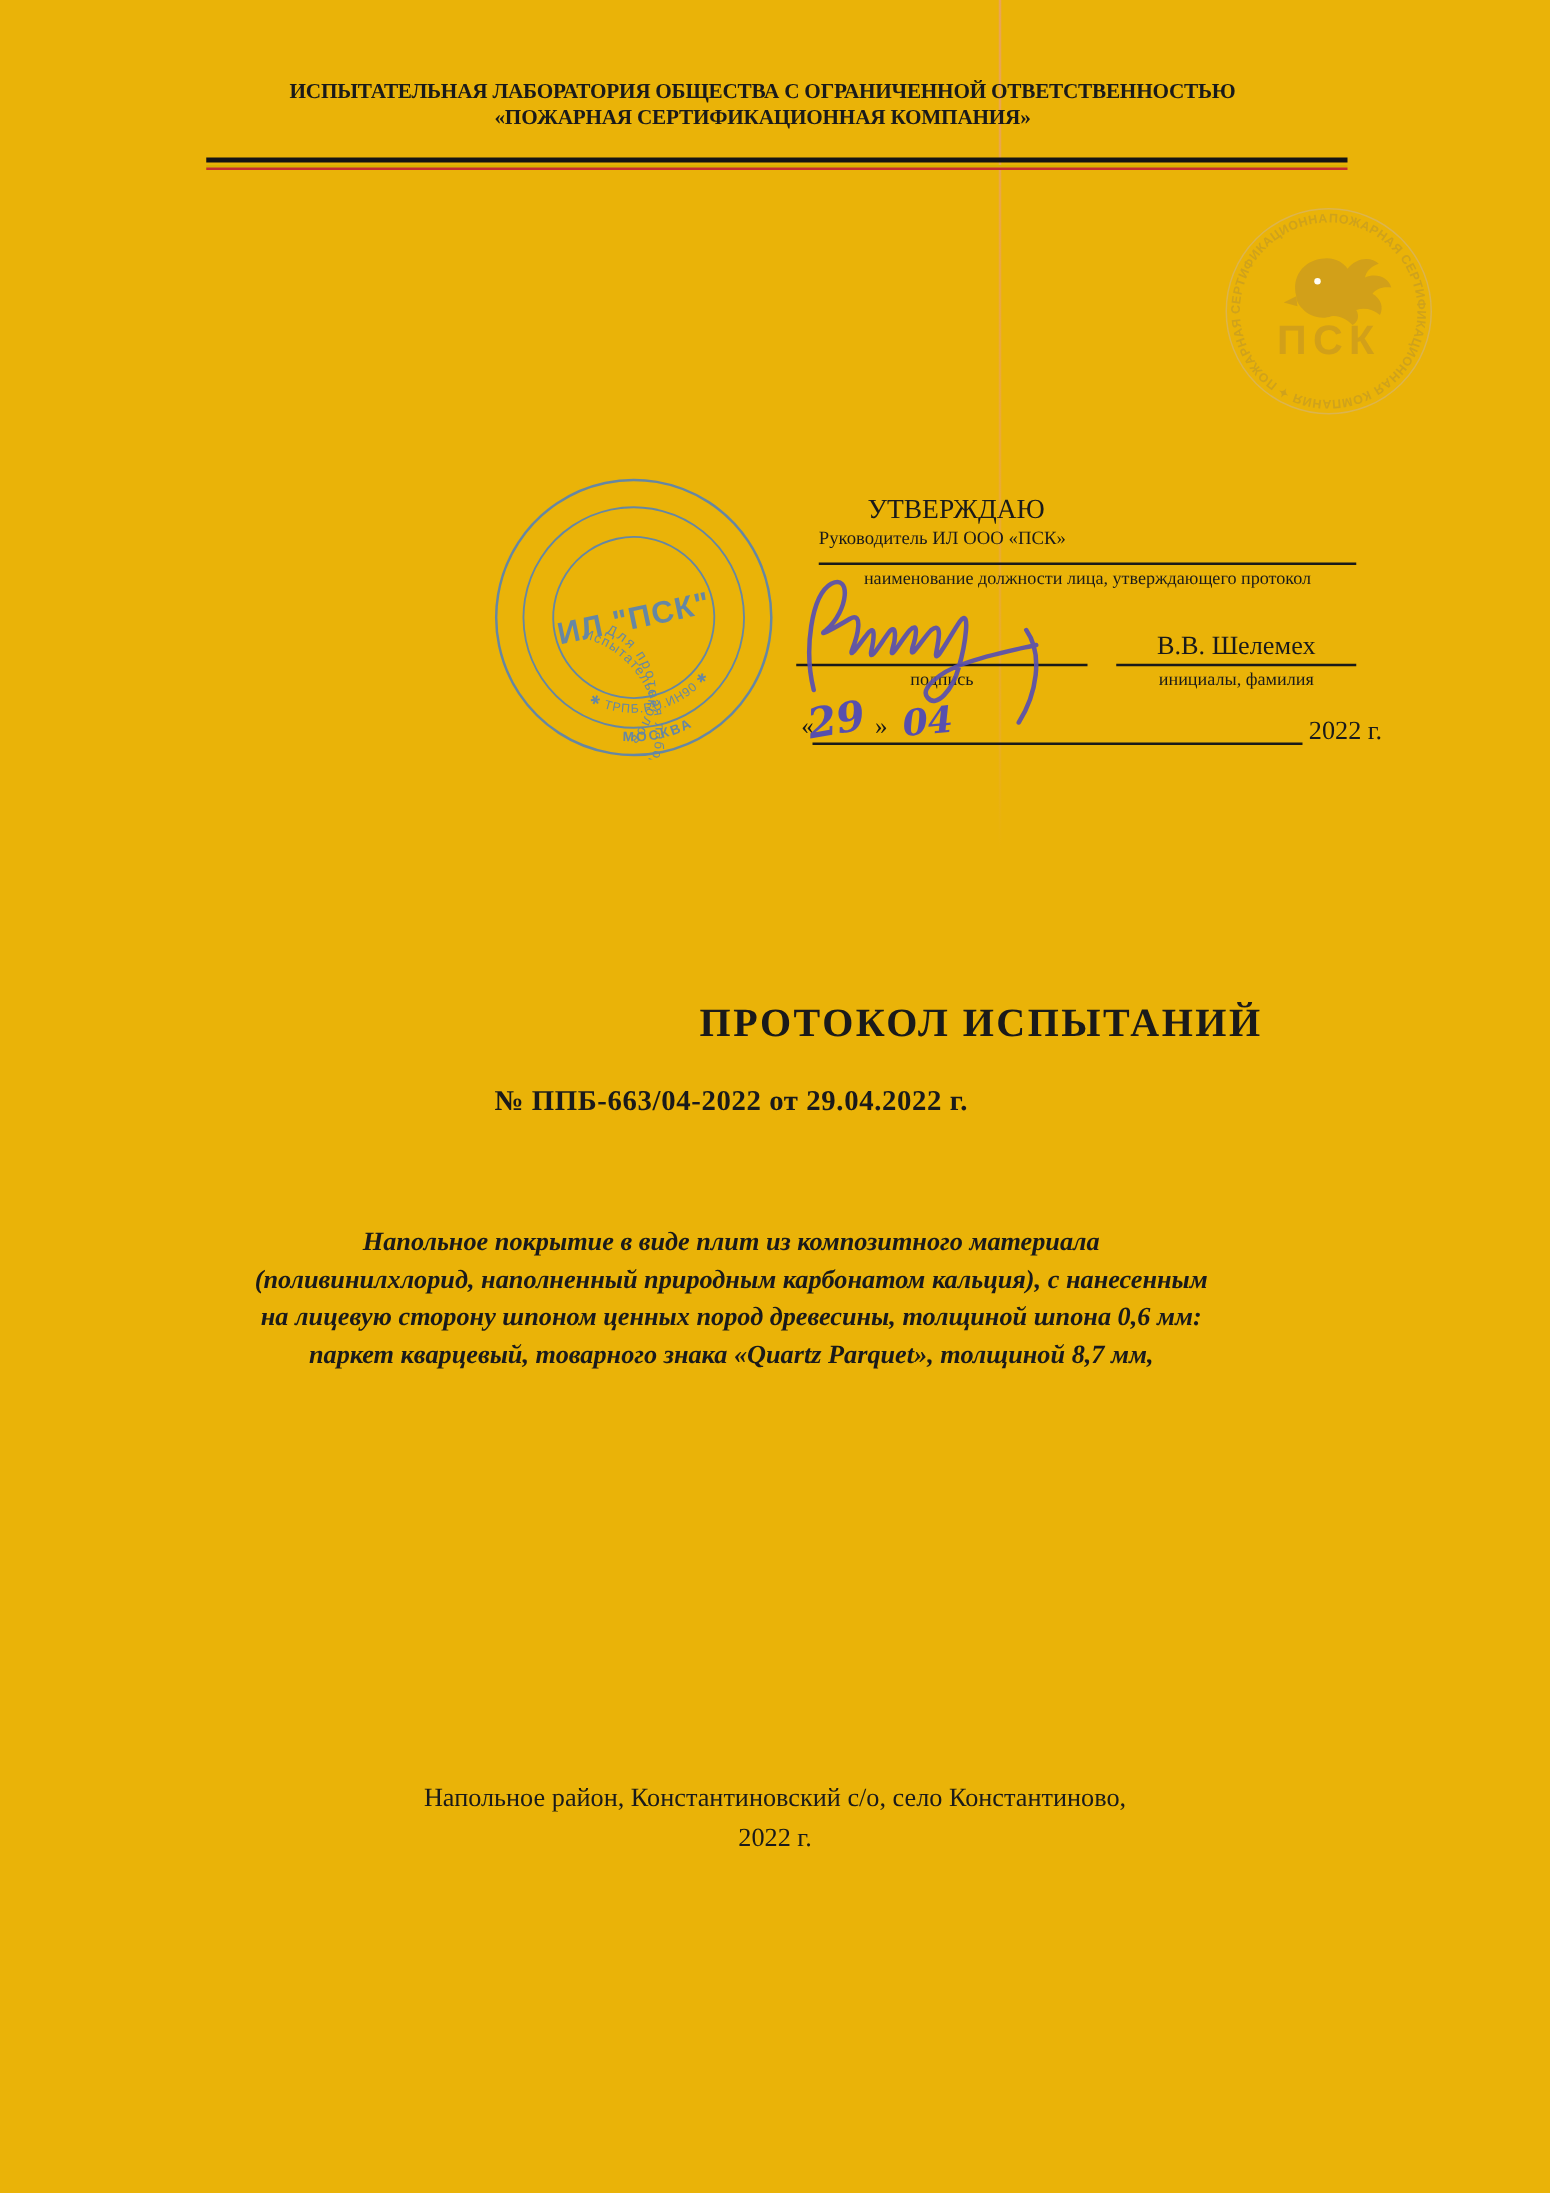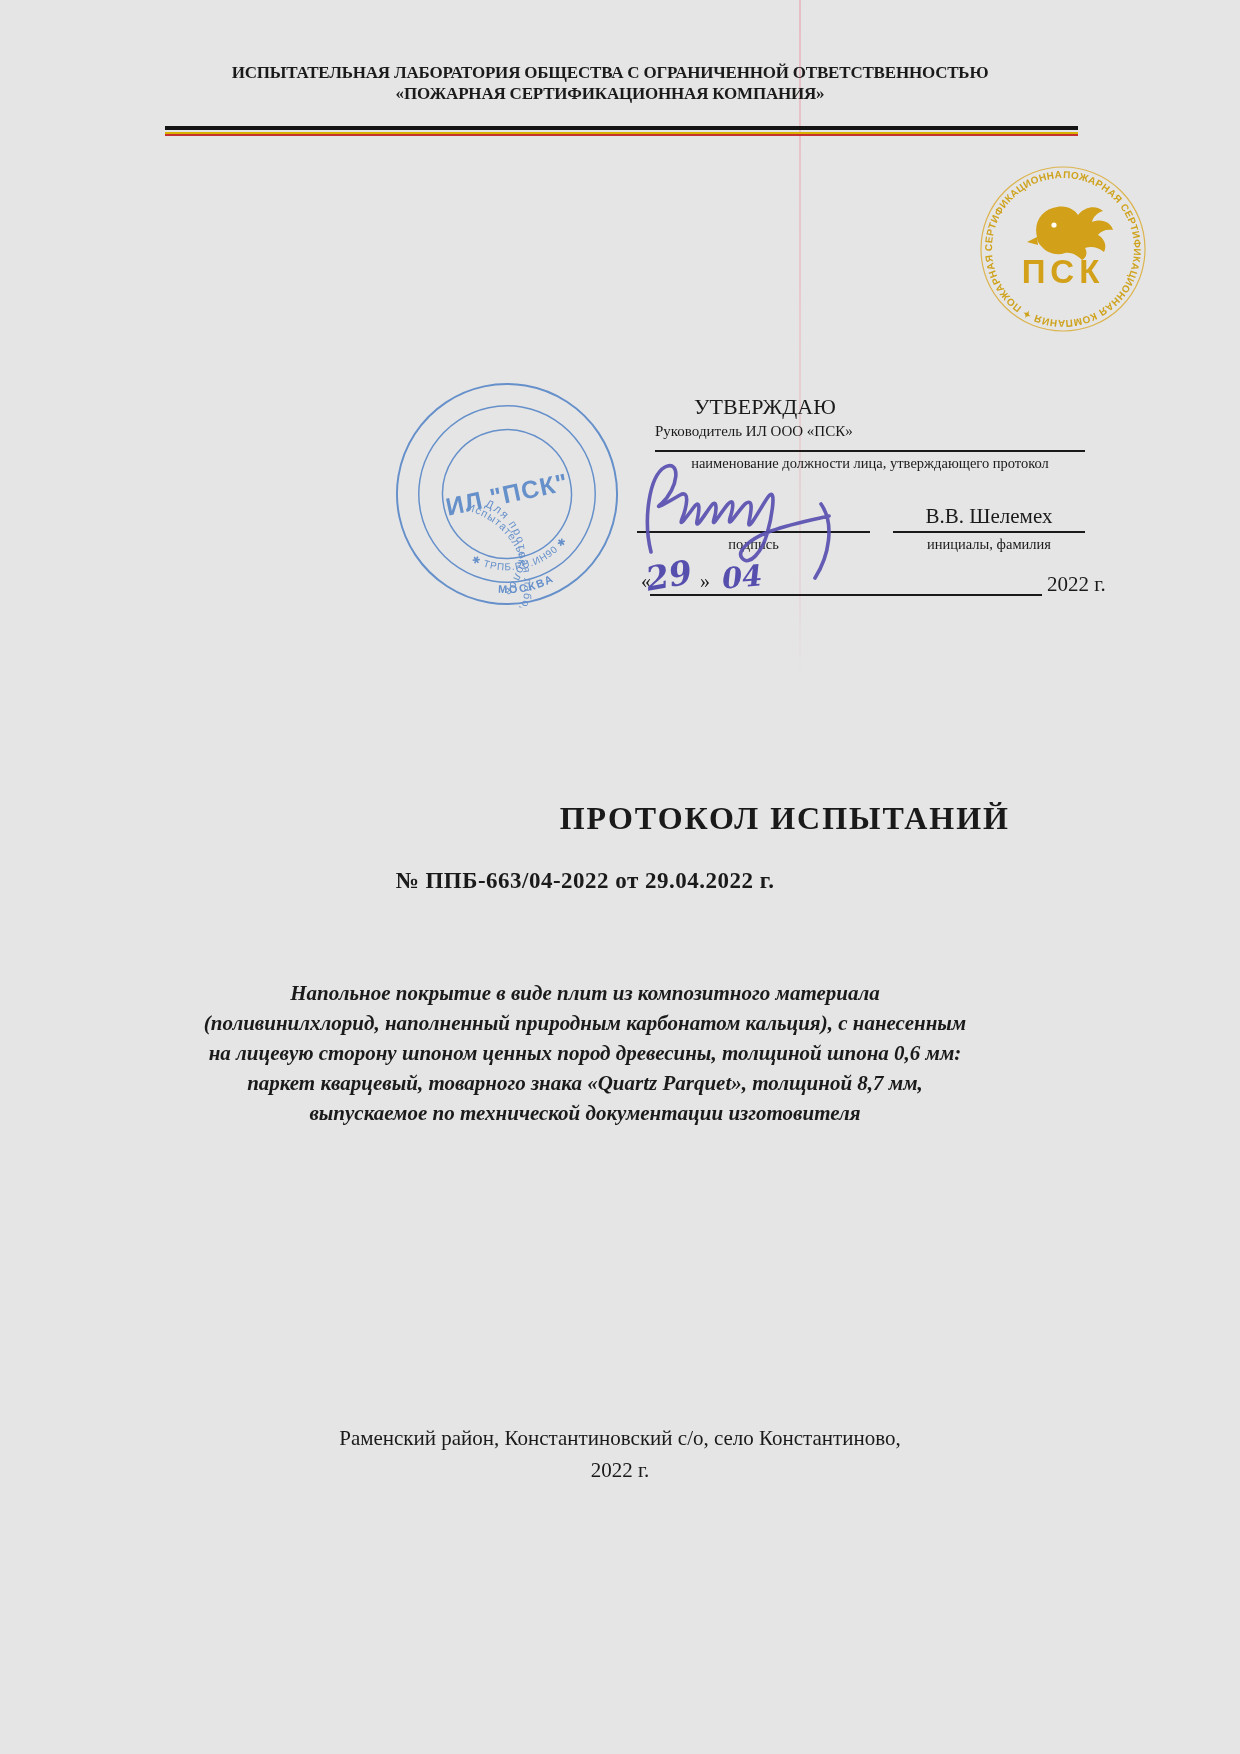--- a/index.html
+++ b/index.html
@@ -1,17 +1,17 @@
 <!DOCTYPE html>
 <html><head>
 <meta charset="utf-8">
 <style>
   html,body{margin:0;padding:0;background:#ffffff;}
   .page{
-    position:relative;width:1240px;height:1754px;background:#e5e5e5;
+    position:relative;width:1240px;height:1754px;background:#eab308;
     font-family:"Liberation Serif", serif;color:#1a1a1a;overflow:hidden;
   }
   .abs{position:absolute;}
   
   .hdr{left:135px;top:62px;width:950px;text-align:center;}
   .hdr-l1,.hdr-l2{font-weight:bold;font-size:17px;letter-spacing:-0.2px;line-height:21px;}
   .hdr-l3{font-size:15.5px;letter-spacing:-0.3px;line-height:19px;margin-top:2px;}
   .rule{left:165px;top:126px;width:913px;}
   .rule .black{height:4px;background:#141414;}
   .rule .gap{height:2px;}
@@ -145,19 +145,18 @@
   </div>
 
   <div class="abs doc-title">ПРОТОКОЛ ИСПЫТАНИЙ</div>
   <div class="abs doc-number">№ ППБ-663/04-2022 от 29.04.2022 г.</div>
 
   <div class="abs desc">
     <div>Напольное покрытие в виде плит из композитного материала</div>
     <div>(поливинилхлорид, наполненный природным карбонатом кальция), с нанесенным</div>
     <div>на лицевую сторону шпоном ценных пород древесины, толщиной шпона 0,6 мм:</div>
     <div>паркет кварцевый, товарного знака «Quartz Parquet», толщиной 8,7 мм,</div>
-    <div>выпускаемое по технической документации изготовителя</div>
   </div>
 
-  <div class="abs footer1">Раменский район, Константиновский с/о, село Константиново,</div>
+  <div class="abs footer1">Напольное район, Константиновский с/о, село Константиново,</div>
   <div class="abs footer2">2022 г.</div>
 
 </div>
 
 </body></html>

